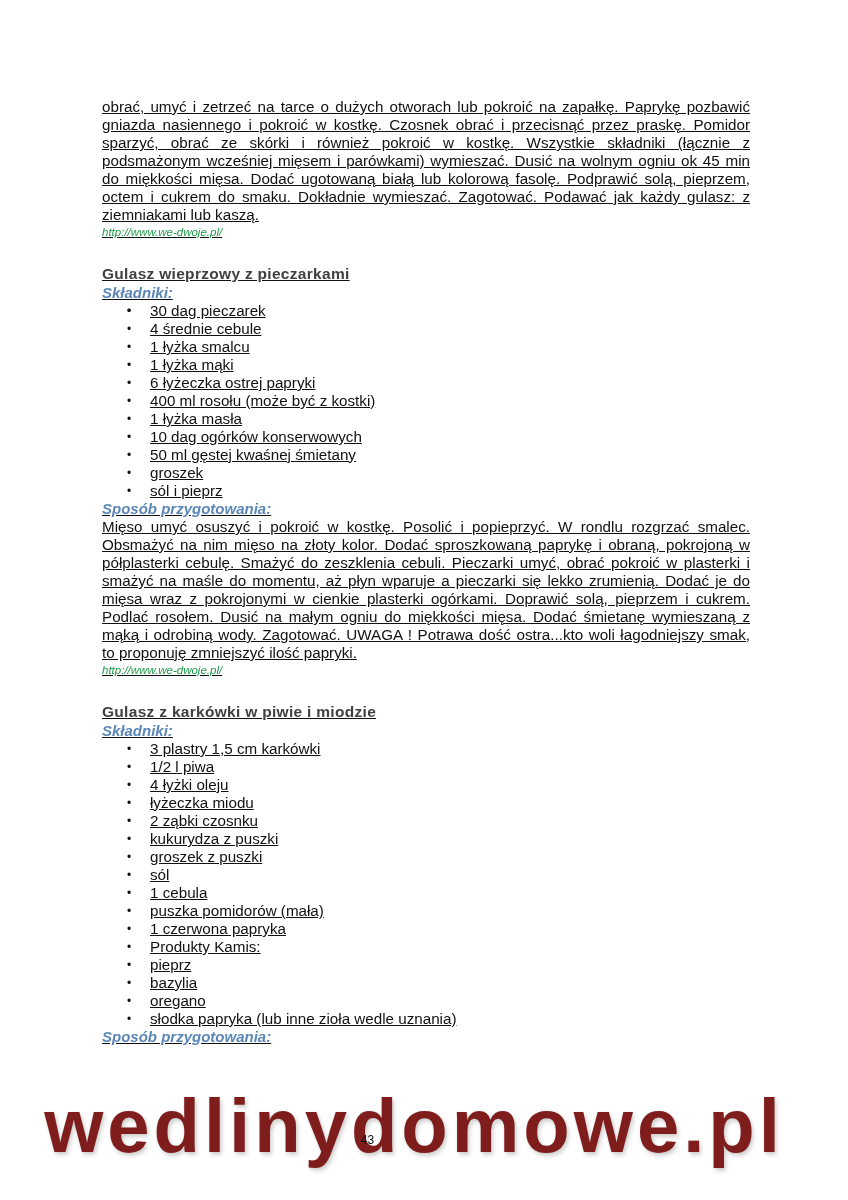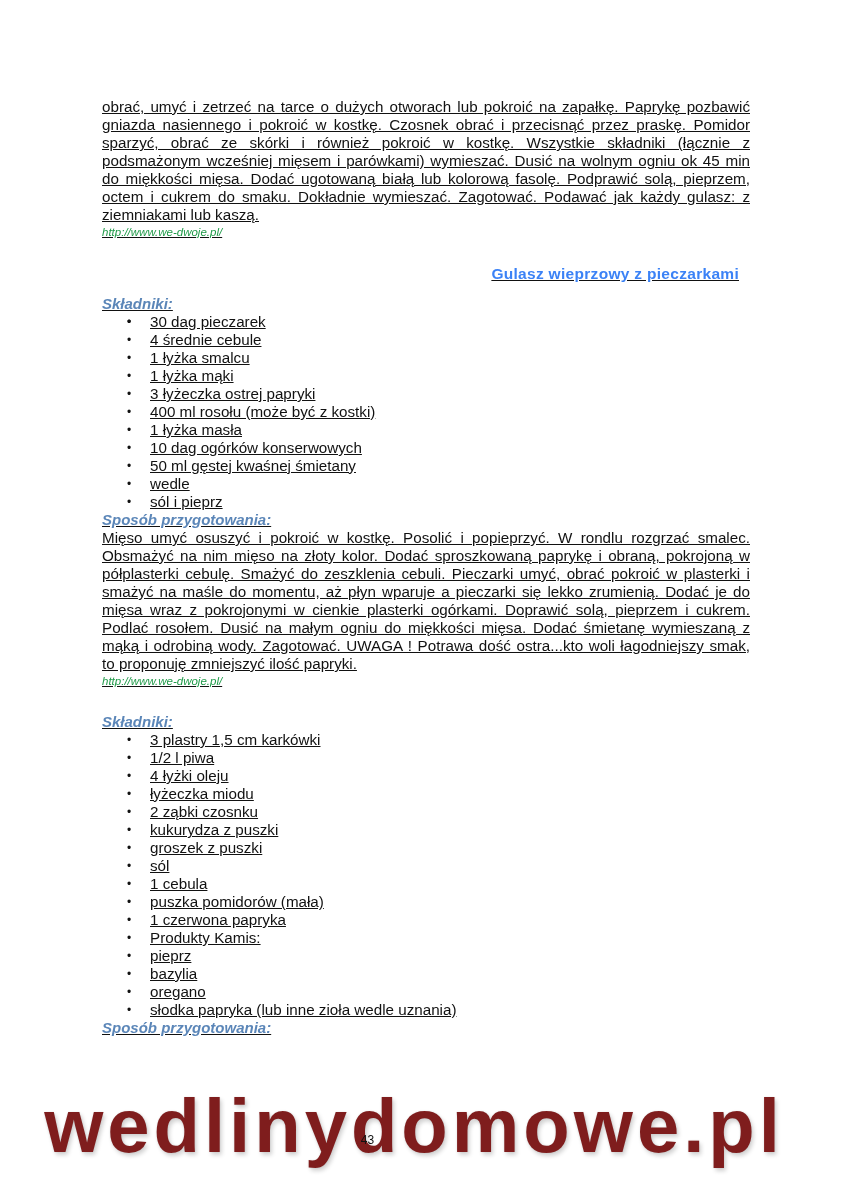--- a/index.html
+++ b/index.html
@@ -1,22 +1,22 @@
 <!DOCTYPE html>
 <html><head>
 <meta charset="utf-8">
 <style>
   html, body { margin: 0; padding: 0; background: #ffffff; }
   body { width: 848px; height: 1200px; position: relative; overflow: hidden;
          font-family: "Liberation Sans", sans-serif; color: #111111; }
   .page { position: absolute; left: 102px; top: 98px; width: 648px; text-decoration: underline; }
   .para { font-size: 15.2px; line-height: 18px; text-align: justify; margin: 0; }
   .source { font-size: 11.5px; font-style: italic; color: #1e9a48; margin: 0; line-height: 16px; }
-  .title { font-family: "Liberation Sans", sans-serif; font-weight: bold; color: #3b82f6;
-           font-size: 15.5px; text-align: right; margin: 11px; line-height: 20px; letter-spacing: 0.3px; }
+  .title { font-family: "Liberation Sans", sans-serif; font-weight: bold; color: #404040;
+           font-size: 15.5px; text-align: left; margin: 0; line-height: 20px; letter-spacing: 0.3px; }
   .label { font-weight: bold; font-style: italic; color: #5b86b8; font-size: 15px; margin: 0; line-height: 18px; }
   ul.ingredients { list-style: none; margin: 0; padding: 0; }
   ul.ingredients li { font-size: 15.2px; line-height: 18px; position: relative; padding-left: 48px; }
   ul.ingredients li .bullet { position: absolute; left: 25px; top: 0; font-size: 12px; }
   .watermark { position: absolute; left: 0; width: 828px; top: 1082px; text-align: center;
                font-family: "Liberation Sans", sans-serif; font-weight: bold; font-size: 76px;
                letter-spacing: 4px; color: #7f1d1d;
                text-shadow: 2px 3px 4px rgba(0,0,0,0.18), 0 0 2px rgba(0,0,0,0.10); }
   .page-number { position: absolute; left: 0; width: 735px; top: 1133px; text-align: center;
                  font-size: 12px; color: #111; }
@@ -33,34 +33,35 @@
 
   <section style="margin-top:24px;">
     <h2 class="title">Gulasz wieprzowy z pieczarkami</h2>
     <p class="label">Składniki:</p>
     <ul class="ingredients" id="ing0">
         <li><span class="bullet">•</span></li>
         <li><span class="bullet">•</span><span>30 dag pieczarek</span></li>
         <li><span class="bullet">•</span><span>4 średnie cebule</span></li>
         <li><span class="bullet">•</span><span>1 łyżka smalcu</span></li>
         <li><span class="bullet">•</span><span>1 łyżka mąki</span></li>
-        <li><span class="bullet">•</span><span>3 łyżeczka ostrej papryki</span></li>
+        <li><span class="bullet">•</span><span>6 łyżeczka ostrej papryki</span></li>
         <li><span class="bullet">•</span><span>400 ml rosołu (może być z kostki)</span></li>
         <li><span class="bullet">•</span><span>1 łyżka masła</span></li>
         <li><span class="bullet">•</span><span>10 dag ogórków konserwowych</span></li>
         <li><span class="bullet">•</span><span>50 ml gęstej kwaśnej śmietany</span></li>
-        <li><span class="bullet">•</span><span>wedle</span></li>
+        <li><span class="bullet">•</span><span>groszek</span></li>
         <li><span class="bullet">•</span><span>sól i pieprz</span></li>
       </ul>
     <p class="label">Sposób przygotowania:</p>
     <p class="para">Mięso umyć osuszyć i pokroić w kostkę. Posolić i popieprzyć. W rondlu rozgrzać smalec. Obsmażyć na nim mięso na złoty kolor. Dodać sproszkowaną paprykę i obraną, pokrojoną w półplasterki cebulę. Smażyć do zeszklenia cebuli. Pieczarki umyć, obrać pokroić w plasterki i smażyć na maśle do momentu, aż płyn wparuje a pieczarki się lekko zrumienią. Dodać je do mięsa wraz z pokrojonymi w cienkie plasterki ogórkami. Doprawić solą, pieprzem i cukrem. Podlać rosołem. Dusić na małym ogniu do miękkości mięsa. Dodać śmietanę wymieszaną z mąką i odrobiną wody. Zagotować. UWAGA ! Potrawa dość ostra...kto woli łagodniejszy smak, to proponuję zmniejszyć ilość papryki.</p>
     <p class="source">http://www.we-dwoje.pl/</p>
   </section>
 
   <section style="margin-top:24px;">
+    <h2 class="title">Gulasz z karkówki w piwie i miodzie</h2>
     <p class="label">Składniki:</p>
     <ul class="ingredients" id="ing1">
         <li><span class="bullet">•</span><span>3 plastry 1,5 cm karkówki</span></li>
         <li><span class="bullet">•</span><span>1/2 l piwa</span></li>
         <li><span class="bullet">•</span><span>4 łyżki oleju</span></li>
         <li><span class="bullet">•</span><span>łyżeczka miodu</span></li>
         <li><span class="bullet">•</span><span>2 ząbki czosnku</span></li>
         <li><span class="bullet">•</span><span>kukurydza z puszki</span></li>
         <li><span class="bullet">•</span><span>groszek z puszki</span></li>
         <li><span class="bullet">•</span><span>sól</span></li>

